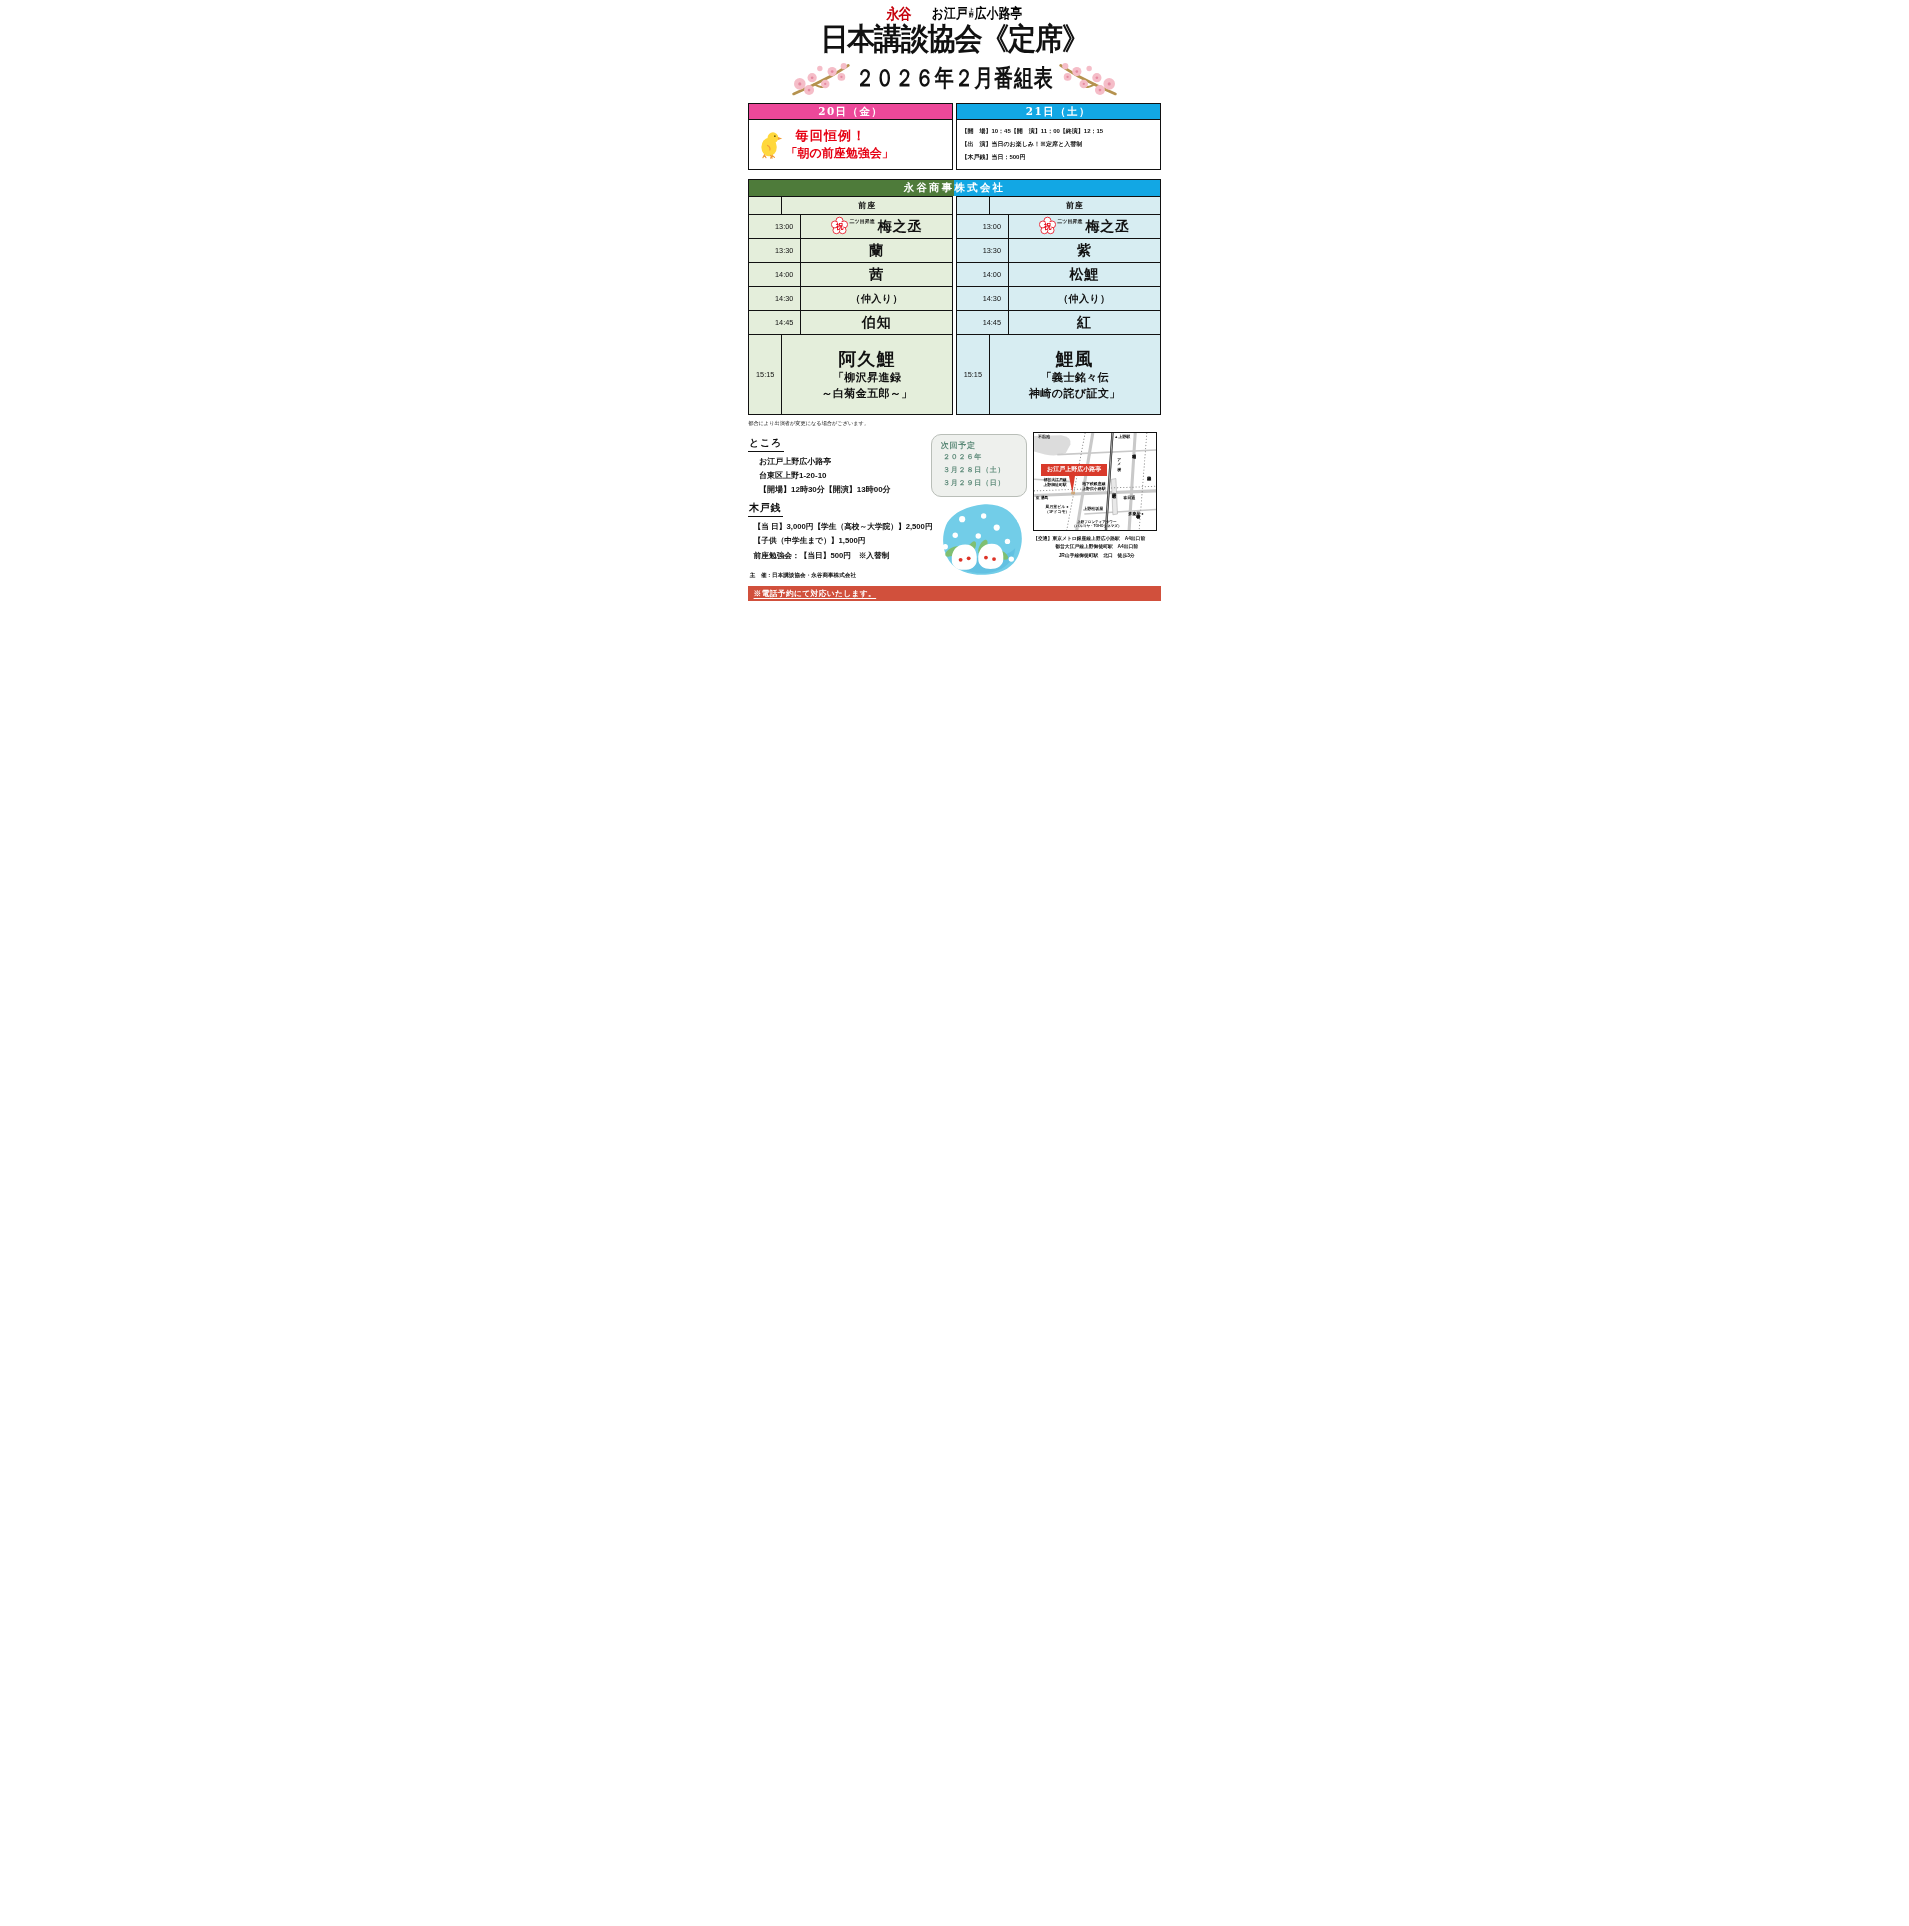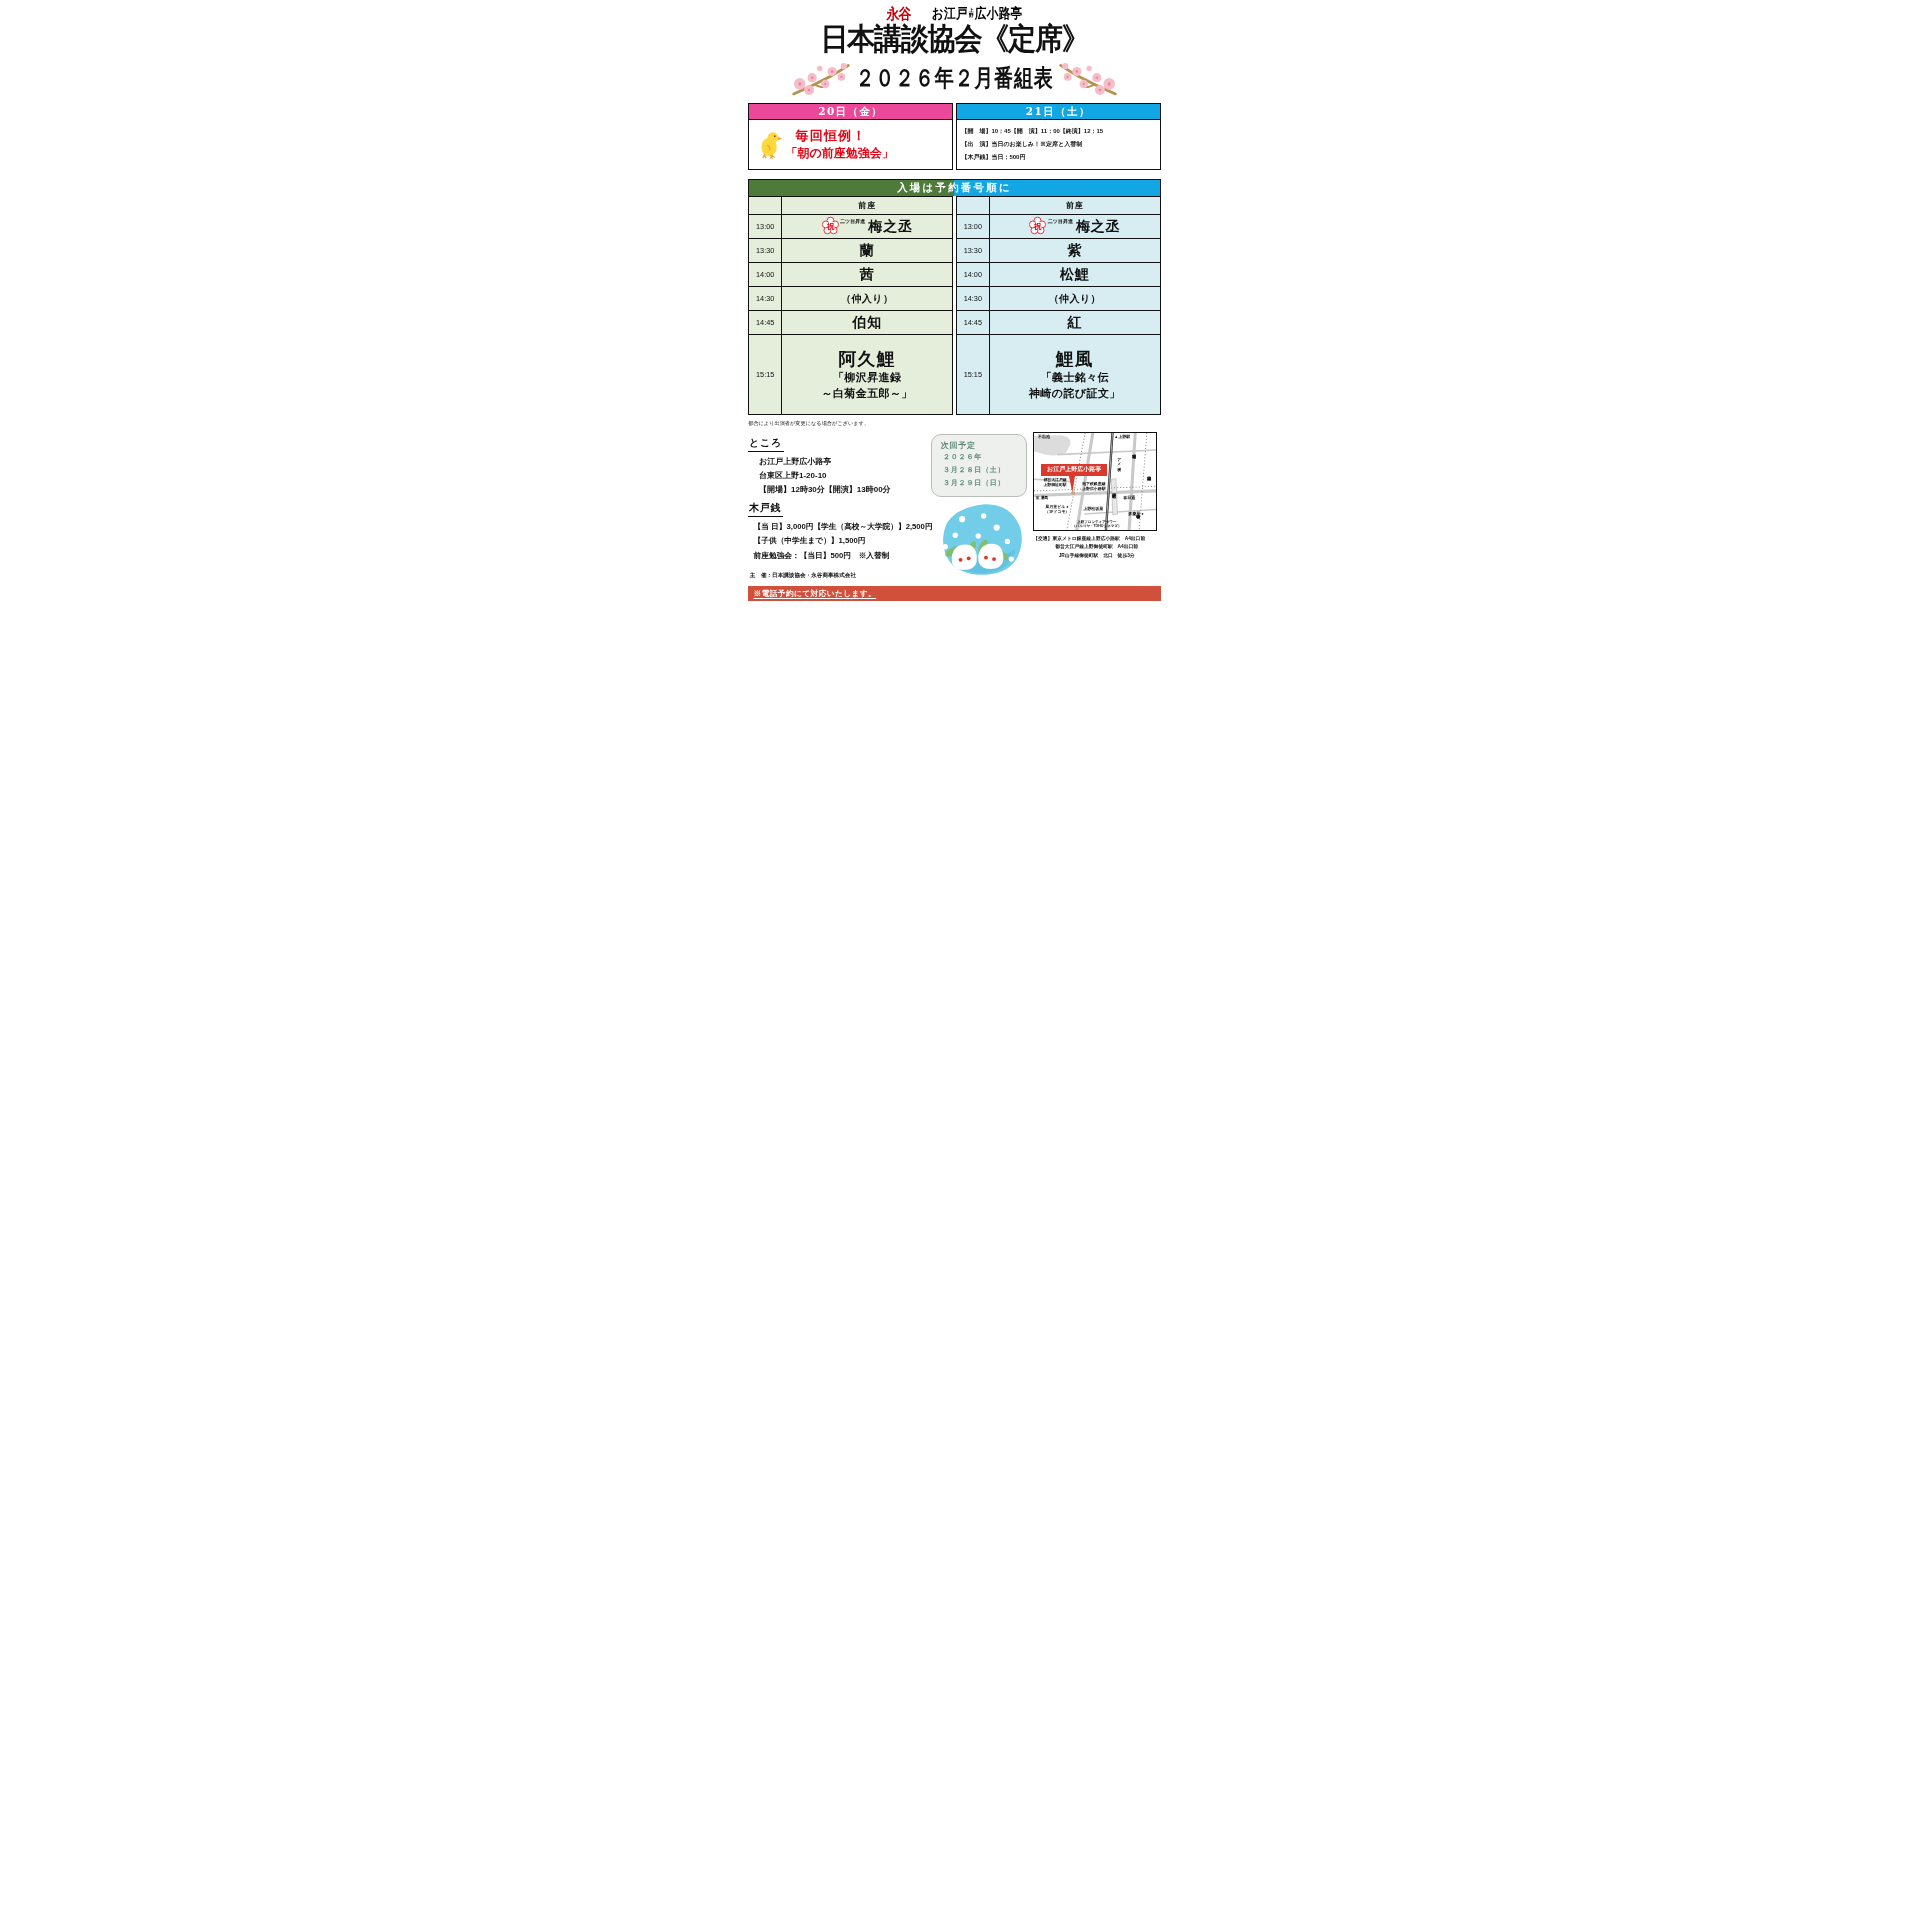--- a/index.html
+++ b/index.html
@@ -60,21 +60,21 @@
     font-family:"Liberation Sans", sans-serif;
   }
   .teiseki-grid{ display:grid; grid-template-columns:1fr 2.7px 1fr; }
   .half{ border:1.2px solid #111; }
   .half.greenbg .prow{ background:#e4eedb; }
   .half.bluebg .prow{ background:#d7edf2; }
   .prow{ display:grid; grid-template-columns:33px 1fr; border-top:1.2px solid #111; }
   .prow:first-child{ border-top:none; }
   .zenza-head{ height:17px; }
   .zenza-head .pname{ font-size:8px; letter-spacing:0.8px; }
-  .r-std{ height:24px; }
+  .r-std{ height:24px;padding-left:19px; }
   .r-big{ height:80px; }
   .ptime{
     border-right:0.8px solid #111; display:flex; align-items:center; justify-content:center;
     font-size:7.3px; font-weight:500; font-family:"Liberation Sans", sans-serif;
   }
   .pcell{ display:flex; align-items:center; justify-content:center; gap:3.1px; position:relative; }
   .pname{
     font-family:"DejaVu Serif", serif; font-weight:900; font-size:14px; letter-spacing:0.8px;
     white-space:nowrap;
   }
@@ -221,21 +221,21 @@
         <div class="detail-lines">
           <div>【開　場】10：45【開　演】11：00【終演】12：15</div>
           <div>【出　演】当日のお楽しみ！※定席と入替制</div>
           <div>【木戸銭】当日：500円</div>
         </div>
       </div>
     </div>
   </div>
 
   <div class="teiseki">
-    <div class="teiseki-title">入場は予約番号順に</div>
+    <div class="teiseki-title">永谷商事株式会社</div>
     <div class="teiseki-grid">
 
       <div class="half greenbg">
         <div class="prow zenza-head">
           <div class="ptime"></div>
           <div class="pcell">
               <span class="pname">前座</span>
             </div>
         </div>
         <div class="prow r-std">

